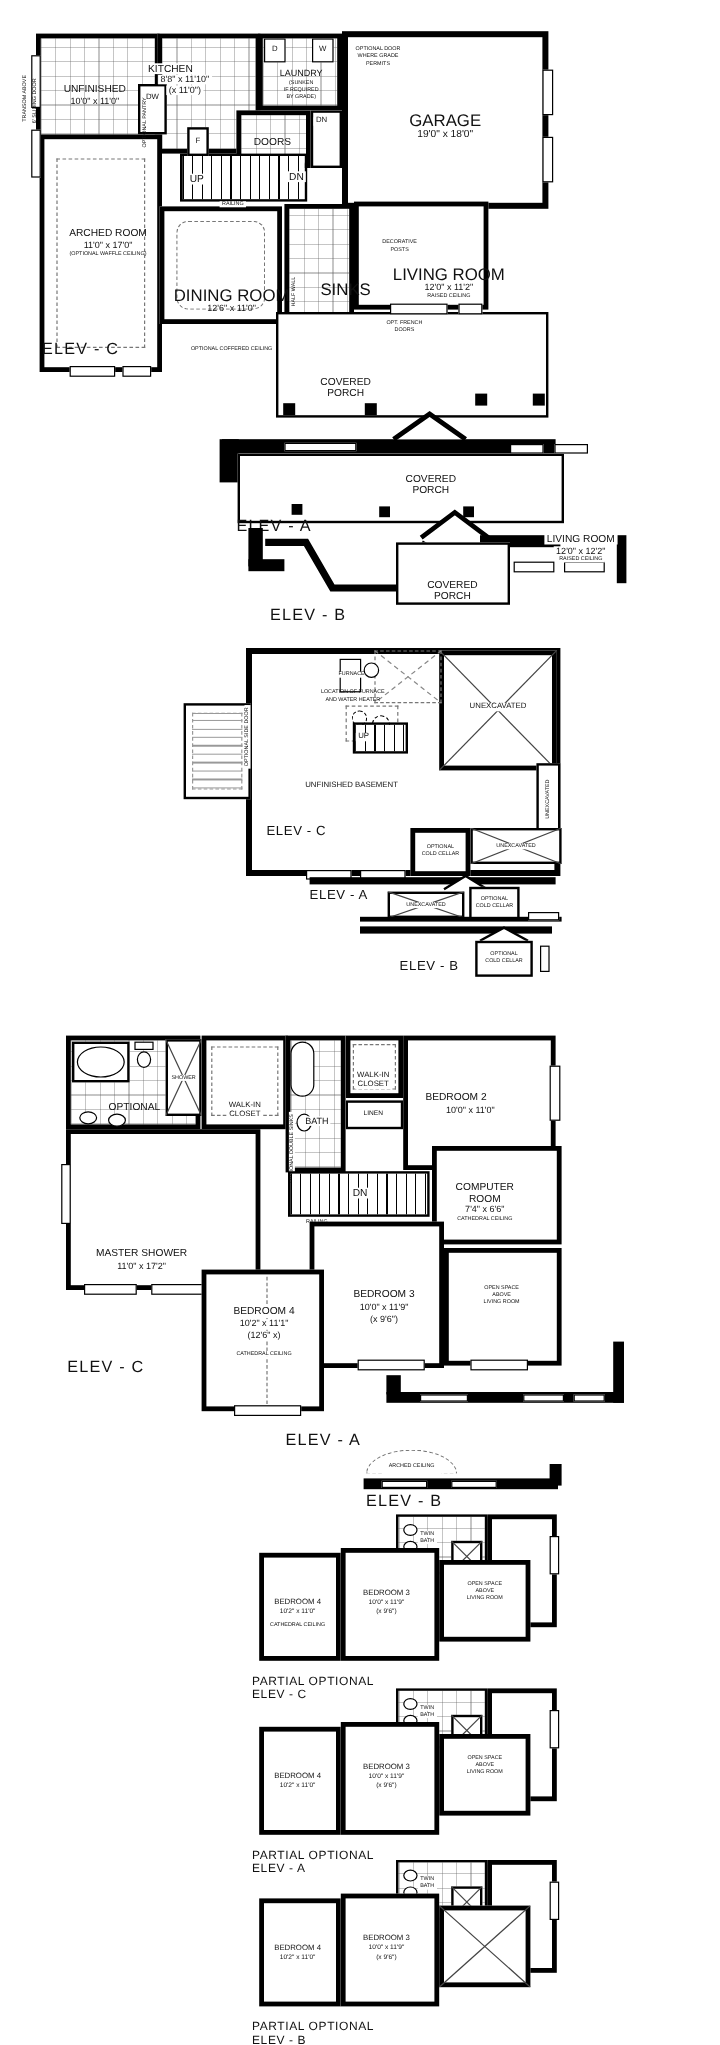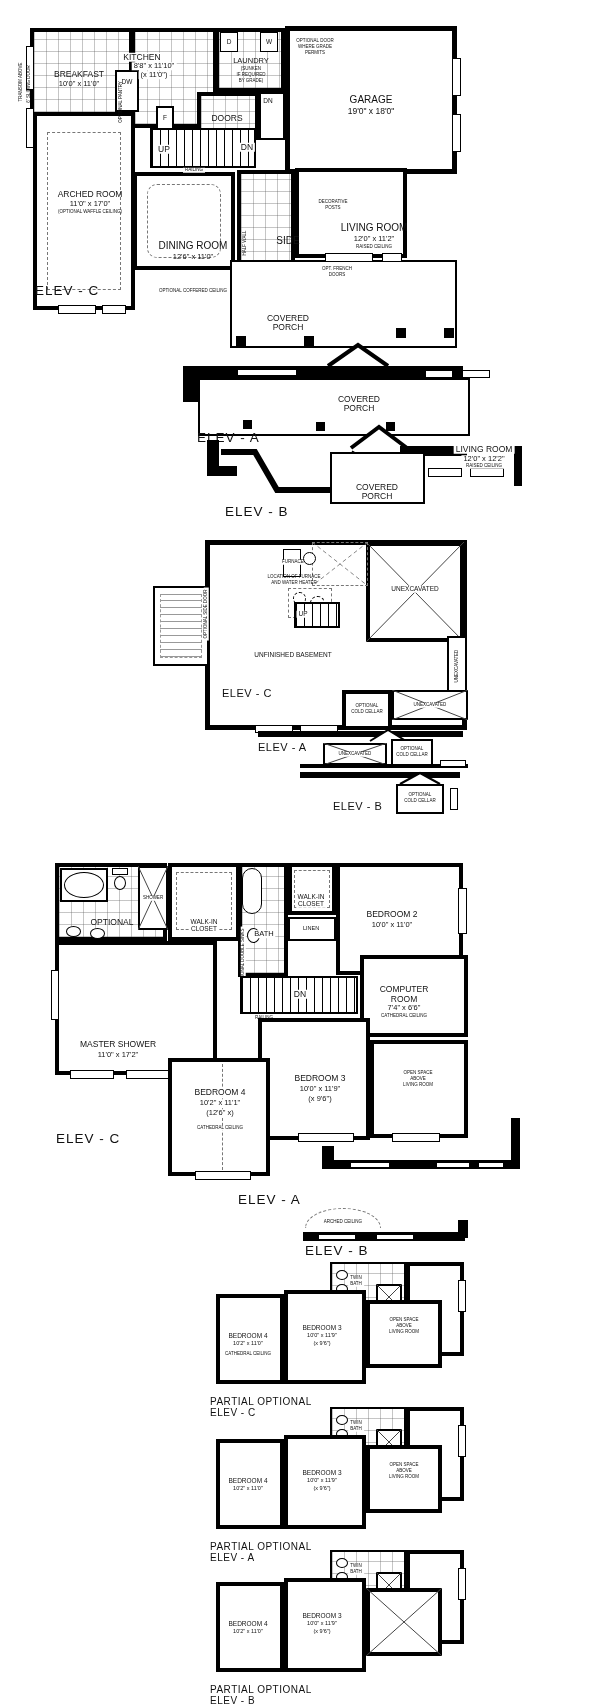--- a/index.html
+++ b/index.html
@@ -22,21 +22,21 @@
   .stairsd{position:absolute;border:1.5px dashed #999;box-sizing:border-box;
     background:repeating-linear-gradient(0deg,#999 0 1px,transparent 1px 7px);}
   .oval{position:absolute;border:1.5px solid #000;border-radius:50%;box-sizing:border-box;background:#fff;}
   .arc{position:absolute;border:1.5px dashed #777;border-bottom:none;box-sizing:border-box;
     border-radius:50% 50% 0 0/100% 100% 0 0;}
   .lbl{position:absolute;transform:translate(-50%,-50%);white-space:nowrap;text-align:center;line-height:1;}
   .lblL{position:absolute;transform:translateY(-50%);white-space:nowrap;line-height:1;}
   .v{transform:translate(-50%,-50%) rotate(-90deg);}
   .wbg{background:#fff;padding:0 2px;}
   .s4{font-size:4.5px}.s5{font-size:5.5px}.s6{font-size:6.5px}.s7{font-size:7.5px}
-  .s8{font-size:8.5px}.s9{font-size:10px}
+  .s8{font-size:8.5px}.s9{font-size:14px}
   .s10{font-size:10px;letter-spacing:.5px}
   .s11{font-size:11px;letter-spacing:.5px}
   .s13{font-size:13.5px;letter-spacing:1px}
   svg.x{position:absolute;}
 </style>
 </head>
 <body>
 
 <div class="sheet">
 
@@ -67,21 +67,21 @@
     <div class="win" style="left:452px;top:114px;width:9px;height:38px"></div>
     <div class="win" style="left:26px;top:46px;width:8px;height:44px"></div>
     <div class="win" style="left:26px;top:108px;width:8px;height:40px"></div>
     <div class="win" style="left:325px;top:253px;width:48px;height:9px"></div>
     <div class="win" style="left:382px;top:253px;width:20px;height:9px"></div>
     <div class="win" style="left:58px;top:305px;width:38px;height:9px"></div>
     <div class="win" style="left:102px;top:305px;width:24px;height:9px"></div>
 
     <div class="lbl s4 v" style="left:21px;top:82px">TRANSOM ABOVE</div>
     <div class="lbl s4 v" style="left:29px;top:84px">6' SLIDING DOOR</div>
-    <div class="lbl s8" style="left:79px;top:74px">BREAKFAST</div>
+    <div class="lbl s8" style="left:79px;top:74px">UNFINISHED</div>
     <div class="lbl s7" style="left:79px;top:84px">10'0" x 11'0"</div>
     <div class="lbl s8 wbg" style="left:142px;top:57px">KITCHEN</div>
     <div class="lbl s7 wbg" style="left:154px;top:66px">8'8" x 11'10"</div>
     <div class="lbl s7 wbg" style="left:154px;top:75px">(x 11'0")</div>
     <div class="lbl s6" style="left:127px;top:82px">DW</div>
     <div class="lbl s4 v" style="left:121px;top:102px">OPTIONAL PANTRY</div>
     <div class="lbl s6" style="left:165px;top:118px">F</div>
     <div class="lbl s7" style="left:251px;top:61px">LAUNDRY</div>
     <div class="lbl s4" style="left:251px;top:69px">(SUNKEN</div>
     <div class="lbl s4" style="left:251px;top:75px">IF REQUIRED</div>
@@ -97,21 +97,21 @@
     <div class="lbl s6 wbg" style="left:268px;top:101px">DN</div>
     <div class="lbl s8 wbg" style="left:164px;top:149px">UP</div>
     <div class="lbl s8 wbg" style="left:247px;top:147px">DN</div>
     <div class="lbl s4 wbg" style="left:194px;top:170px">RAILING</div>
     <div class="lbl s8" style="left:90px;top:194px">ARCHED ROOM</div>
     <div class="lbl s7" style="left:90px;top:204px">11'0" x 17'0"</div>
     <div class="lbl s4" style="left:90px;top:212px">(OPTIONAL WAFFLE CEILING)</div>
     <div class="lbl s9" style="left:193px;top:246px">DINING ROOM</div>
     <div class="lbl s7" style="left:193px;top:257px">12'6" x 11'0"</div>
     <div class="lbl s4 v" style="left:245px;top:243px">HALF WALL</div>
-    <div class="lbl s9" style="left:288px;top:241px">SIDE</div>
+    <div class="lbl s9" style="left:288px;top:241px">SINKS</div>
     <div class="lbl s4 wbg" style="left:333px;top:202px">DECORATIVE</div>
     <div class="lbl s4 wbg" style="left:333px;top:208px">POSTS</div>
     <div class="lbl s9" style="left:374px;top:228px">LIVING ROOM</div>
     <div class="lbl s7" style="left:374px;top:239px">12'0" x 11'2"</div>
     <div class="lbl s4" style="left:374px;top:247px">RAISED CEILING</div>
     <div class="lbl s4 wbg" style="left:337px;top:269px">OPT. FRENCH</div>
     <div class="lbl s4 wbg" style="left:337px;top:275px">DOORS</div>
     <div class="lbl s4 wbg" style="left:193px;top:291px">OPTIONAL COFFERED CEILING</div>
     <div class="lbl s8" style="left:288px;top:318px">COVERED</div>
     <div class="lbl s8" style="left:288px;top:327px">PORCH</div>
@@ -252,21 +252,21 @@
     <div class="oval" style="left:247px;top:928px;width:13px;height:15px"></div>
     <div class="lbl s7 wbg" style="left:264px;top:934px">BATH</div>
     <div class="lbl s4 v wbg" style="left:243px;top:957px">OPTIONAL DOUBLE SINKS</div>
     <div class="room b4" style="left:288px;top:863px;width:48px;height:52px"></div>
     <div class="dash" style="left:294px;top:870px;width:36px;height:38px"></div>
     <div class="lbl s6 wbg" style="left:311px;top:897px">WALK-IN</div>
     <div class="lbl s6 wbg" style="left:311px;top:904px">CLOSET</div>
     <div class="room b2" style="left:288px;top:917px;width:48px;height:24px"></div>
     <div class="lbl s5" style="left:311px;top:929px">LINEN</div>
     <div class="room b4" style="left:336px;top:863px;width:127px;height:112px"></div>
-    <div class="lbl s8" style="left:392px;top:914px">BEDROOM 2</div>
+    <div class="lbl s8" style="left:380px;top:914px">BEDROOM 2</div>
     <div class="lbl s7" style="left:392px;top:925px">10'0" x 11'0"</div>
     <div class="win" style="left:458px;top:888px;width:9px;height:46px"></div>
     <div class="room b4" style="left:55px;top:941px;width:162px;height:134px"></div>
     <div class="lbl s8" style="left:118px;top:1044px">MASTER SHOWER</div>
     <div class="lbl s7" style="left:118px;top:1055px">11'0" x 17'2"</div>
     <div class="win" style="left:51px;top:970px;width:8px;height:50px"></div>
     <div class="win" style="left:70px;top:1070px;width:44px;height:9px"></div>
     <div class="win" style="left:126px;top:1070px;width:44px;height:9px"></div>
     <div class="stairs" style="left:240px;top:976px;width:118px;height:38px"></div>
     <div class="lbl s8 wbg" style="left:300px;top:994px">DN</div>

